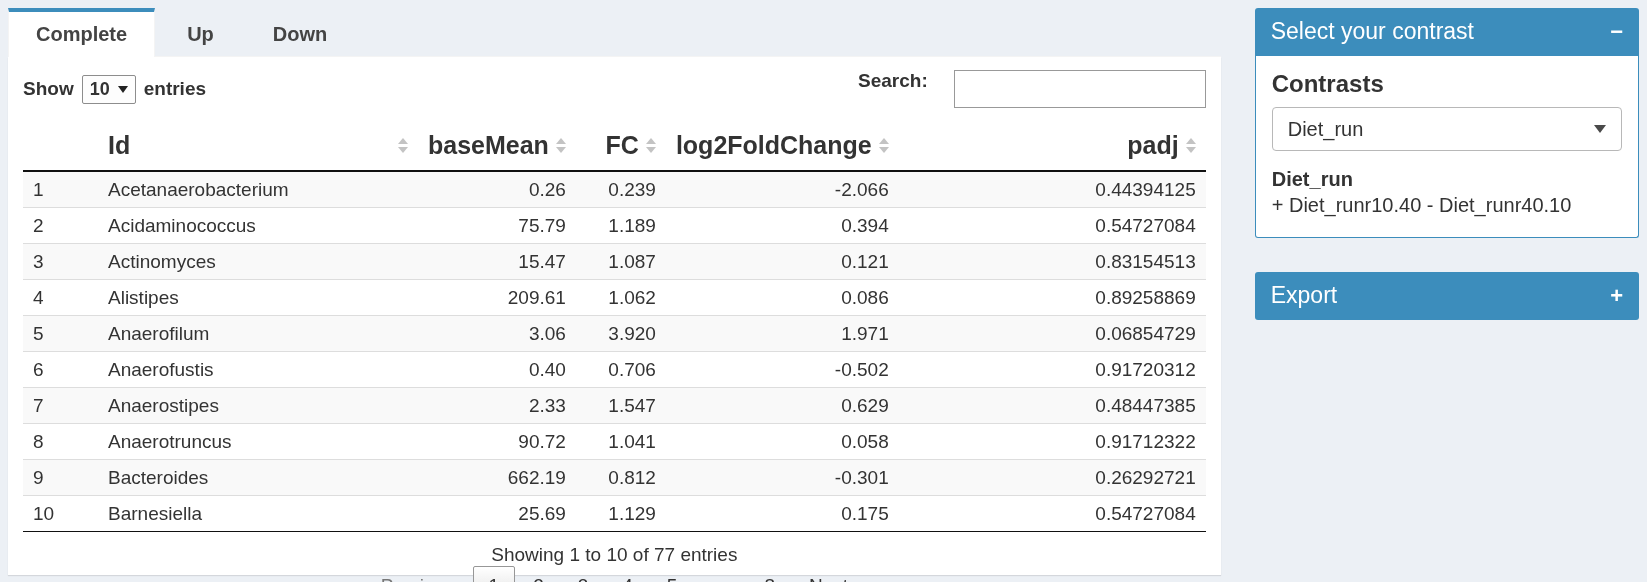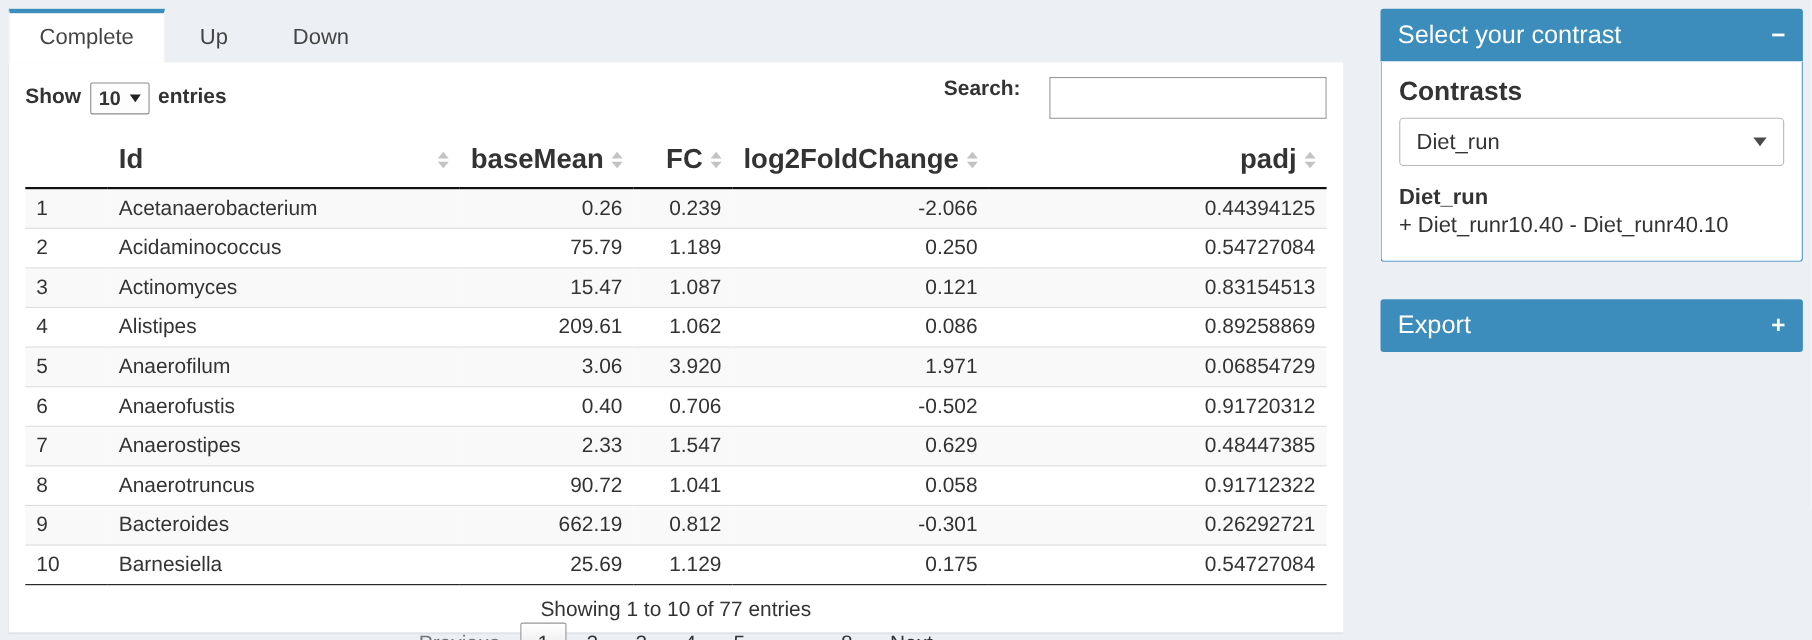--- a/index.html
+++ b/index.html
@@ -7,21 +7,21 @@
   body {
     background:#ecf0f5;
     font-family:"Liberation Sans", sans-serif;
     color:#333;
     overflow:hidden;
   }
   .page { display:flex; padding:8px; }
 
   
   .tabbox { width:1215px; height:564px; background:transparent; }
-  .tabs { display:flex; border-bottom:1px solid #f4f4f4; background:transparent; }
+  .tabs { display:flex; border-bottom:1px solid #f4f4f4; background:transparent;font-weight:bold; }
   .tab {
     padding:11px 27px 10px; font-size:20px; color:#444; cursor:pointer;
     border-top:4px solid transparent; margin-right:5px;
   }
   .tab.active {
     background:#fff; border-top:4px solid #3c8dbc;
     border-right:1px solid #f4f4f4; border-left:1px solid #f4f4f4;
     margin-bottom:-1px;
   }
   .tab-body {
@@ -175,21 +175,21 @@
               <td class="col-basemean">0.26</td>
               <td class="col-fc">0.239</td>
               <td class="col-lfc">-2.066</td>
               <td class="col-padj">0.44394125</td>
             </tr>
             <tr>
               <td class="col-num">2</td>
               <td class="col-id">Acidaminococcus</td>
               <td class="col-basemean">75.79</td>
               <td class="col-fc">1.189</td>
-              <td class="col-lfc">0.250</td>
+              <td class="col-lfc">0.394</td>
               <td class="col-padj">0.54727084</td>
             </tr>
             <tr>
               <td class="col-num">3</td>
               <td class="col-id">Actinomyces</td>
               <td class="col-basemean">15.47</td>
               <td class="col-fc">1.087</td>
               <td class="col-lfc">0.121</td>
               <td class="col-padj">0.83154513</td>
             </tr>

